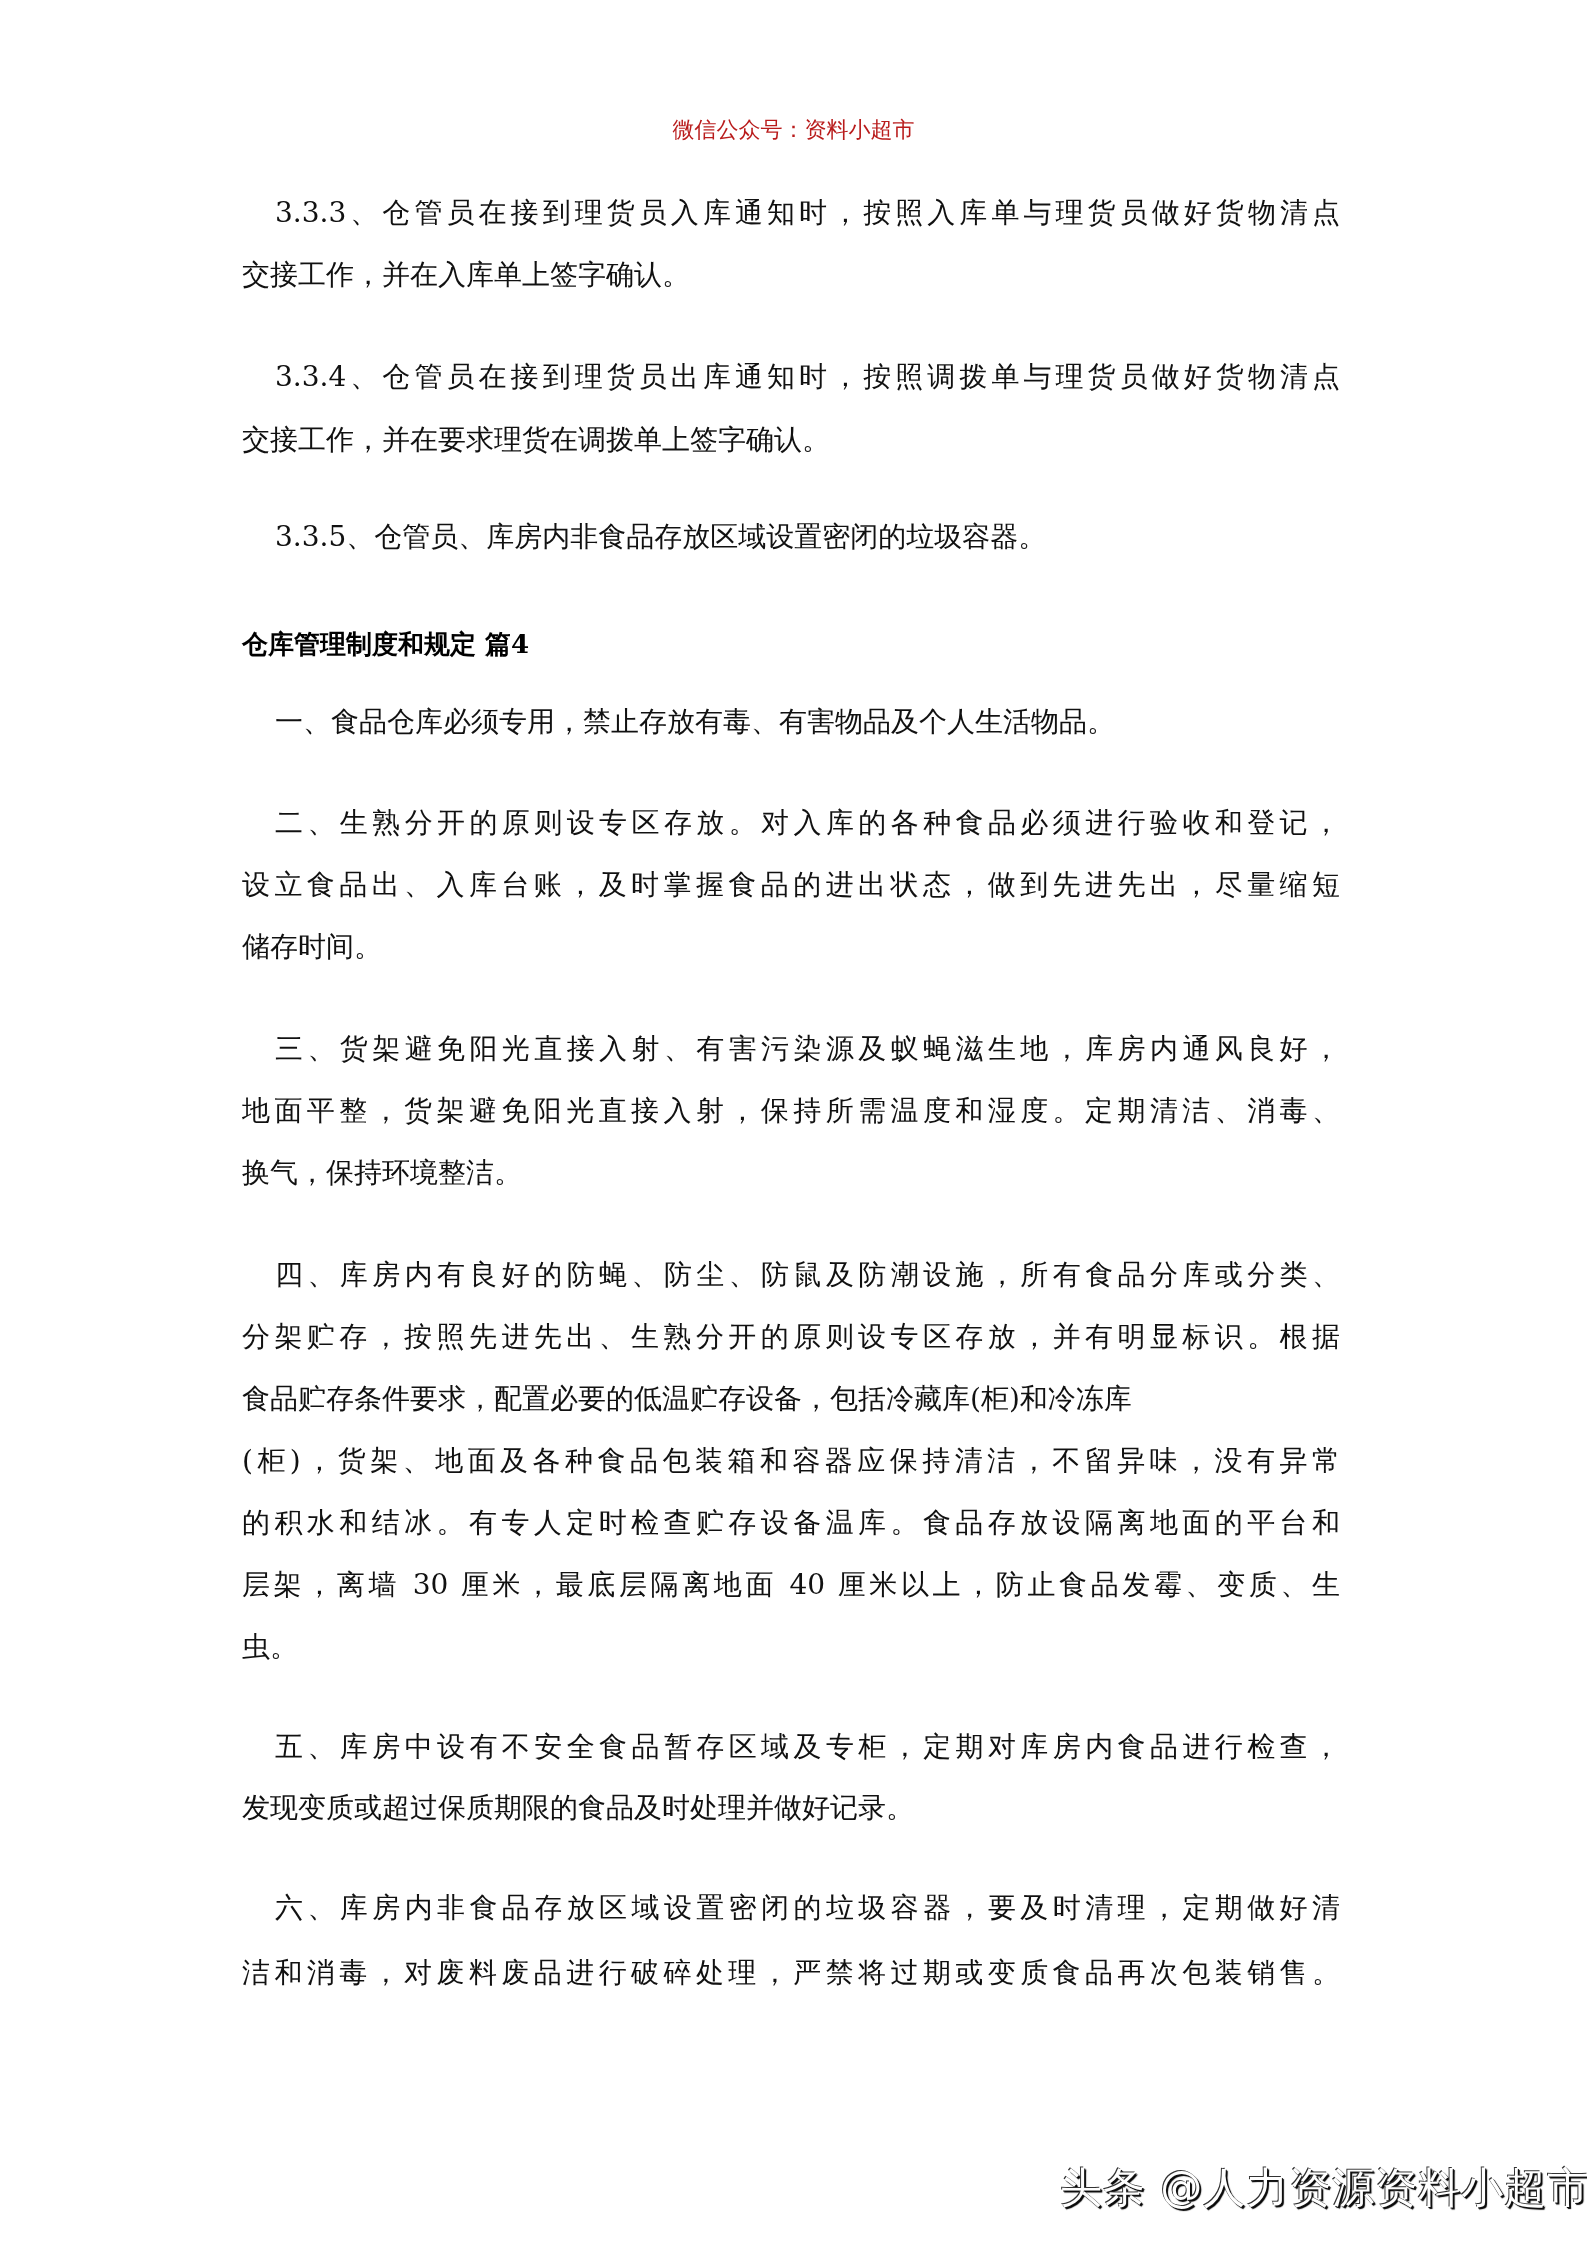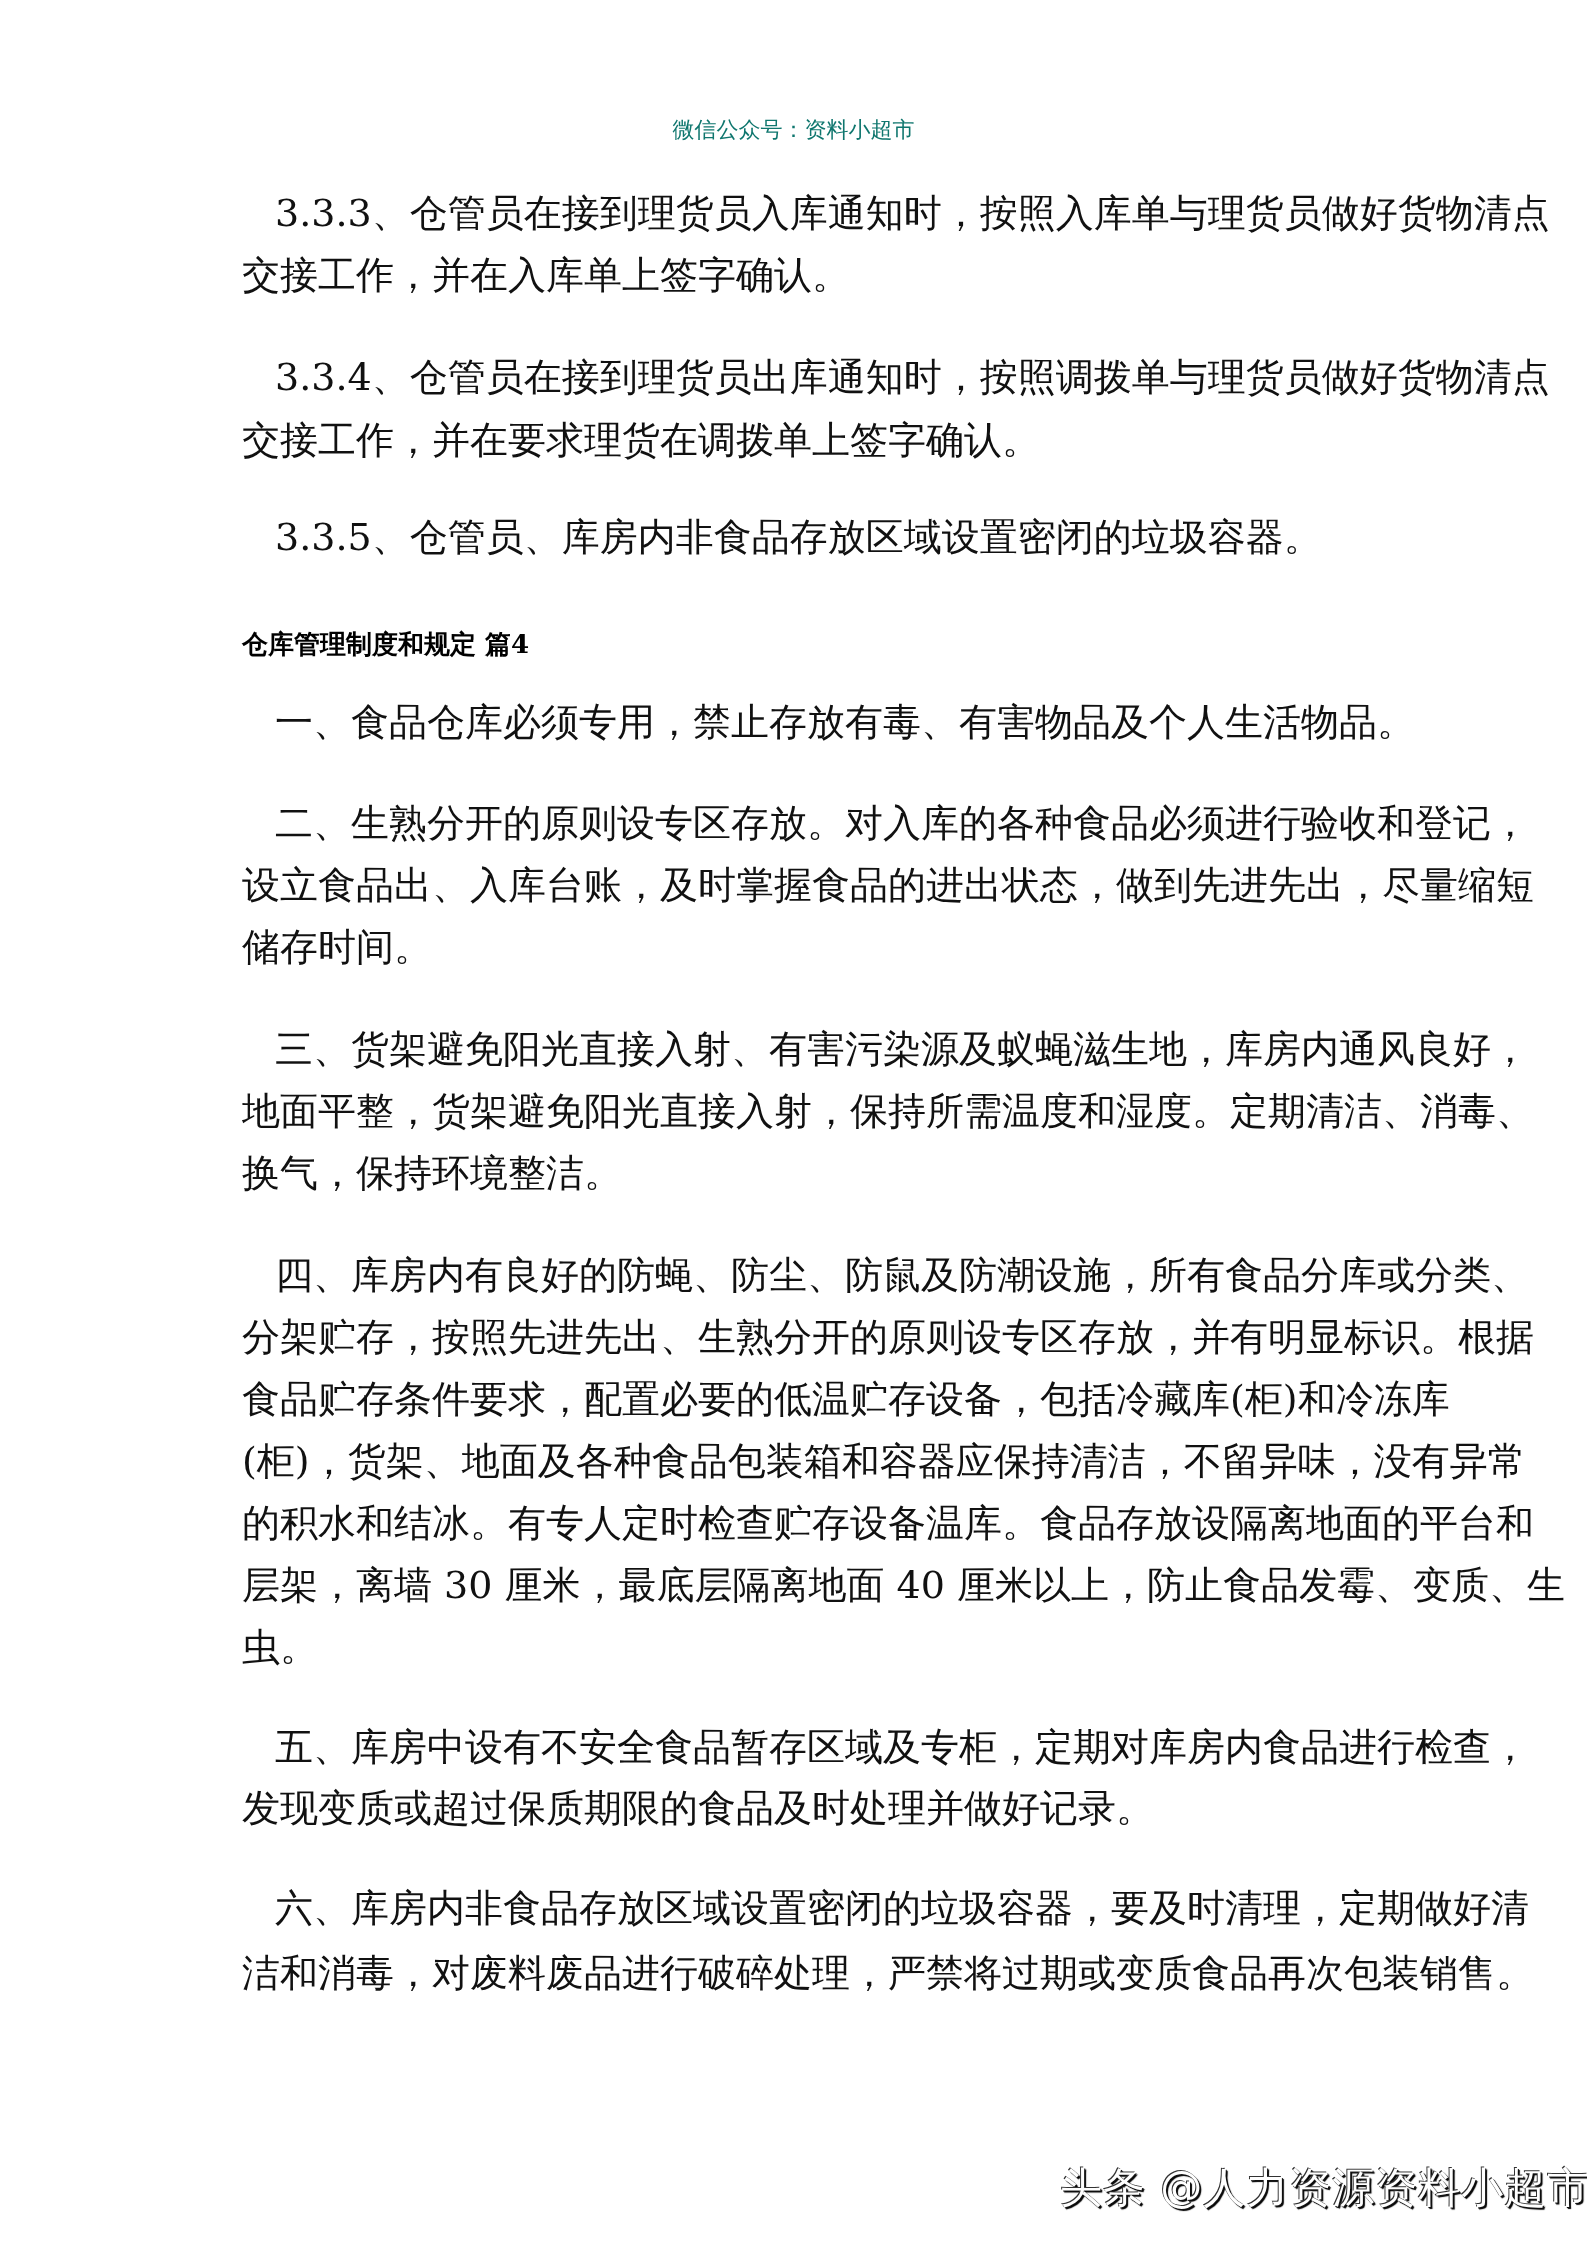--- a/index.html
+++ b/index.html
@@ -1,21 +1,21 @@
 <!DOCTYPE html>
 <html><head>
 <meta charset="utf-8">
 <style>
   html, body { margin: 0; padding: 0; background: #ffffff; }
   body { width: 1587px; height: 2245px; position: relative; overflow: hidden;
          font-family: "DejaVu Serif", "Liberation Serif", serif; color: #111111; }
   .header { position: absolute; left: 0; width: 1587px; top: 112px; height: 36px;
-            text-align: center; font-size: 22px; line-height: 36px; color: #0f766e; }
+            text-align: center; font-size: 22px; line-height: 36px; color: #b91c1c; }
   .line { position: absolute; left: 242px; width: 1098px; height: 62px; line-height: 62px;
-          font-size: 38px; white-space: nowrap; }
+          font-size: 28px; white-space: nowrap; }
   .line.full { text-align: justify; text-align-last: justify; }
   .line.indent { padding-left: 33px; width: 1065px; }
   .heading { position: absolute; left: 242px; top: 618px; height: 52px; line-height: 52px;
              font-size: 26px; font-weight: bold; white-space: nowrap; color: #000; }
   .watermark { position: absolute; left: 1060px; top: 2168px; height: 40px; line-height: 40px;
                font-family: "DejaVu Sans", "Liberation Sans", sans-serif; font-size: 42px;
                color: #ffffff; white-space: nowrap;
                text-shadow: -1px -1px 0 #333, 1px 1px 0 #111, 2px 2px 1px #000; letter-spacing: 1px; }
 </style>
 </head>

